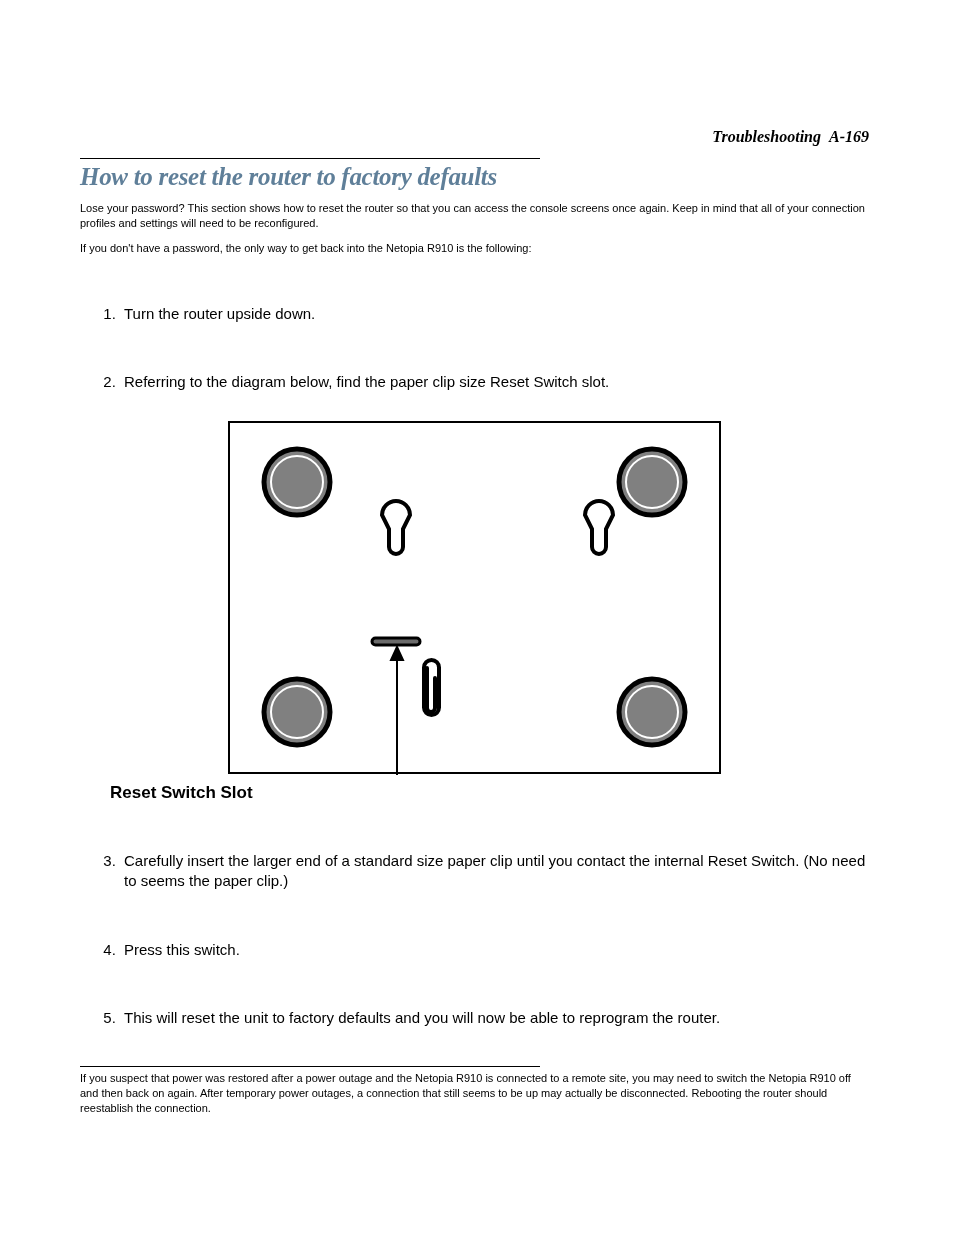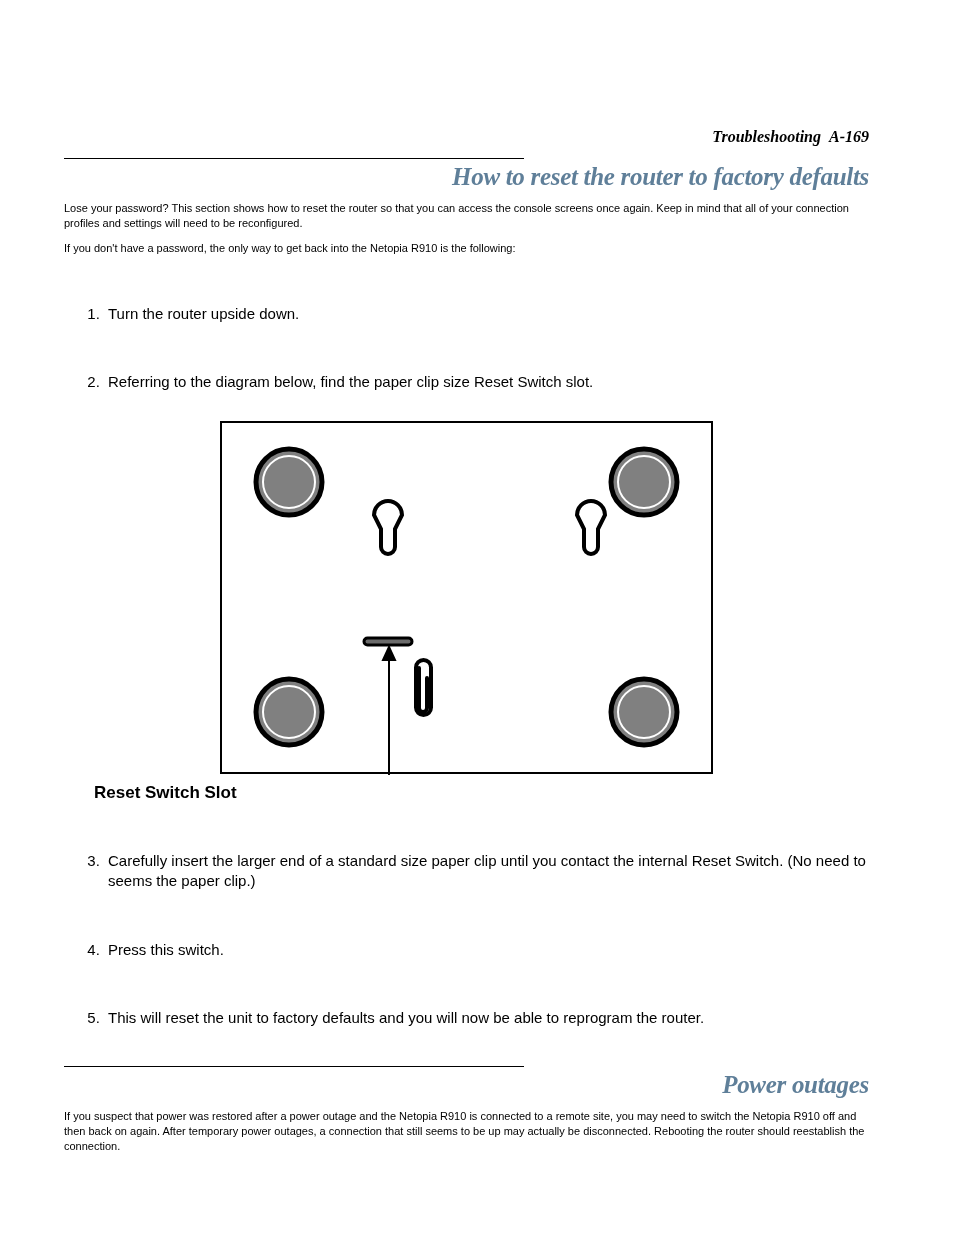--- a/index.html
+++ b/index.html
@@ -7,21 +7,21 @@
     padding: 0;
     background: #ffffff;
     width: 954px;
     font-family: Arial, Helvetica, sans-serif;
     color: #000000;
   }
   .page {
     width: 954px;
     min-height: 1235px;
     box-sizing: border-box;
-    padding: 120px 85px 60px 64px;
+    padding: 120px 85px 60px 80px;
     position: relative;
   }
   .header-line {
     position: absolute;
     top: 128px;
     right: 85px;
     font-family: Georgia, 'Times New Roman', serif;
     font-style: italic;
     font-weight: bold;
     font-size: 16px;
@@ -33,21 +33,20 @@
     margin: 38px 0 4px 0;
   }
   h2.section {
     font-family: Georgia, 'Times New Roman', serif;
     font-style: italic;
     font-weight: 600;
     font-size: 25px;
     color: #5f7f99;
     margin: 0 0 10px 0;
     letter-spacing: -0.3px;
-    text-align: right;
   }
   p.body {
     font-size: 11px;
     line-height: 1.35;
     margin: 0 0 10px 0;
   }
   ol {
     font-size: 15px;
     line-height: 1.35;
     margin: 0;
@@ -128,17 +127,16 @@
   </div>
   <div class="diagram-caption">Reset Switch Slot</div>
 
   <ol start="3">
     <li>Carefully insert the larger end of a standard size paper clip until you contact the internal Reset Switch. (No need to seems the paper clip.)</li>
     <li>Press this switch.</li>
     <li>This will reset the unit to factory defaults and you will now be able to reprogram the router.</li>
   </ol>
 
   <div class="rule"></div>
-  <h2 class="section">Power outages</h2>
 
   <p class="body">If you suspect that power was restored after a power outage and the Netopia R910 is connected to a remote site, you may need to switch the Netopia R910 off and then back on again. After temporary power outages, a connection that still seems to be up may actually be disconnected. Rebooting the router should reestablish the connection.</p>
 
 </div>
 
 </body></html>

